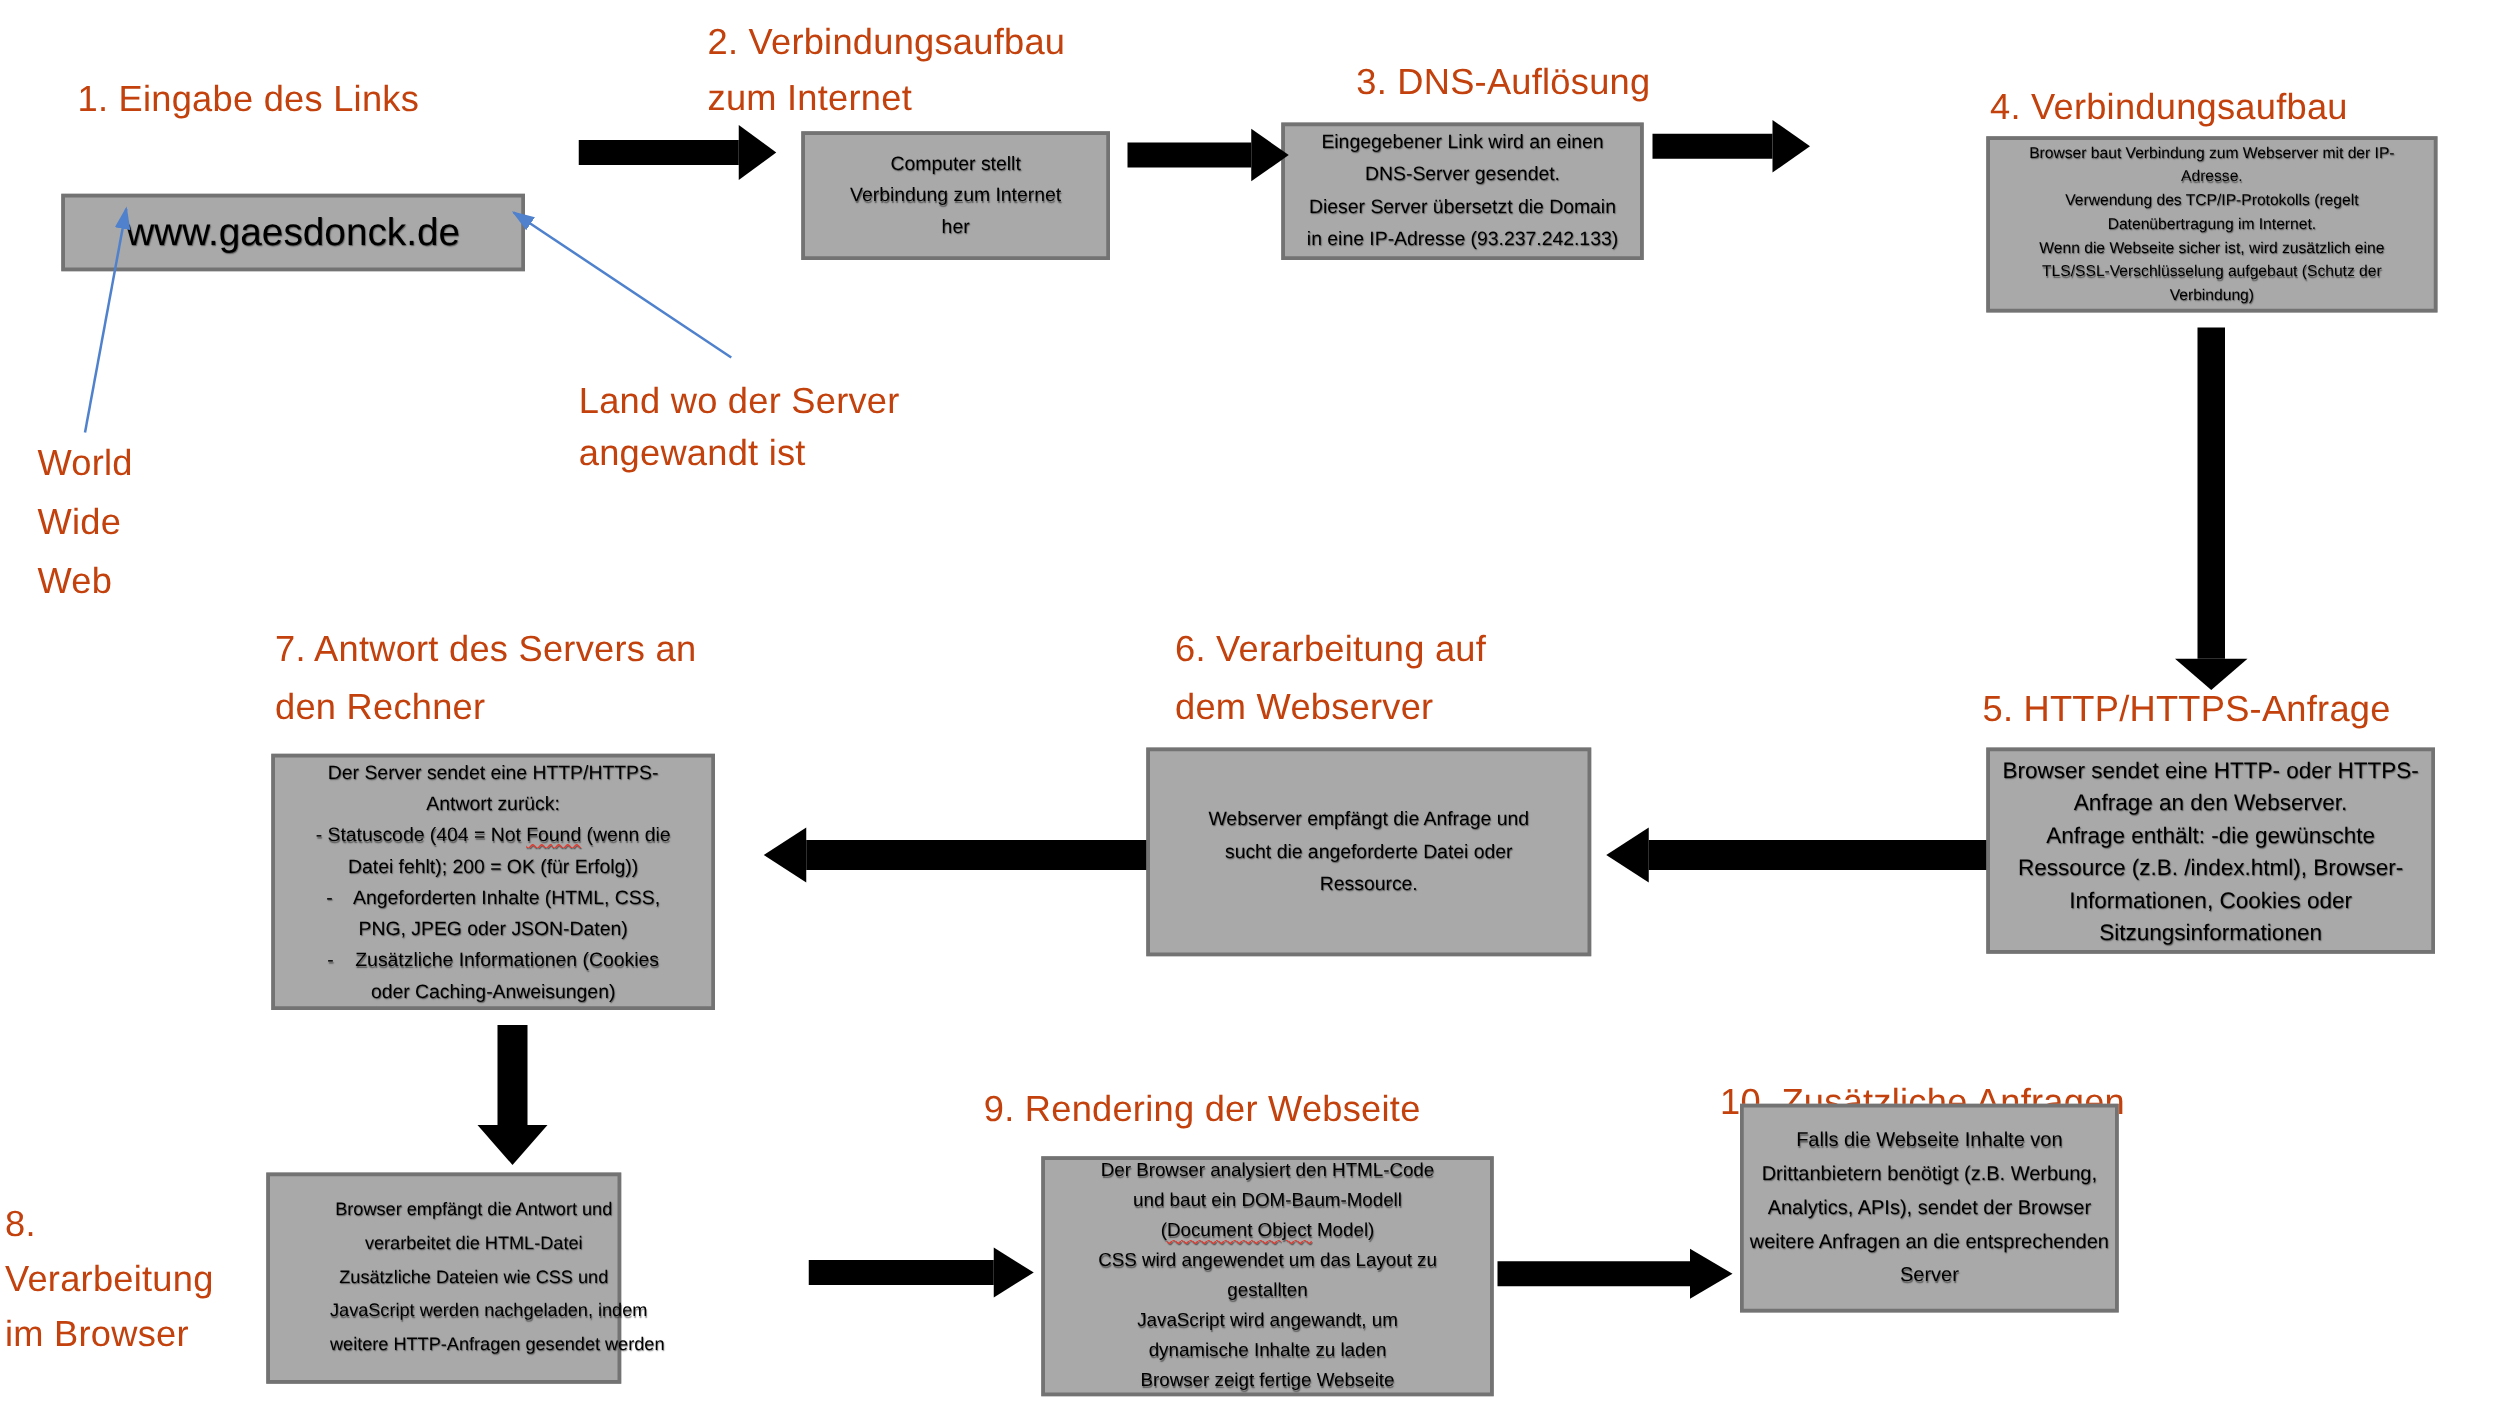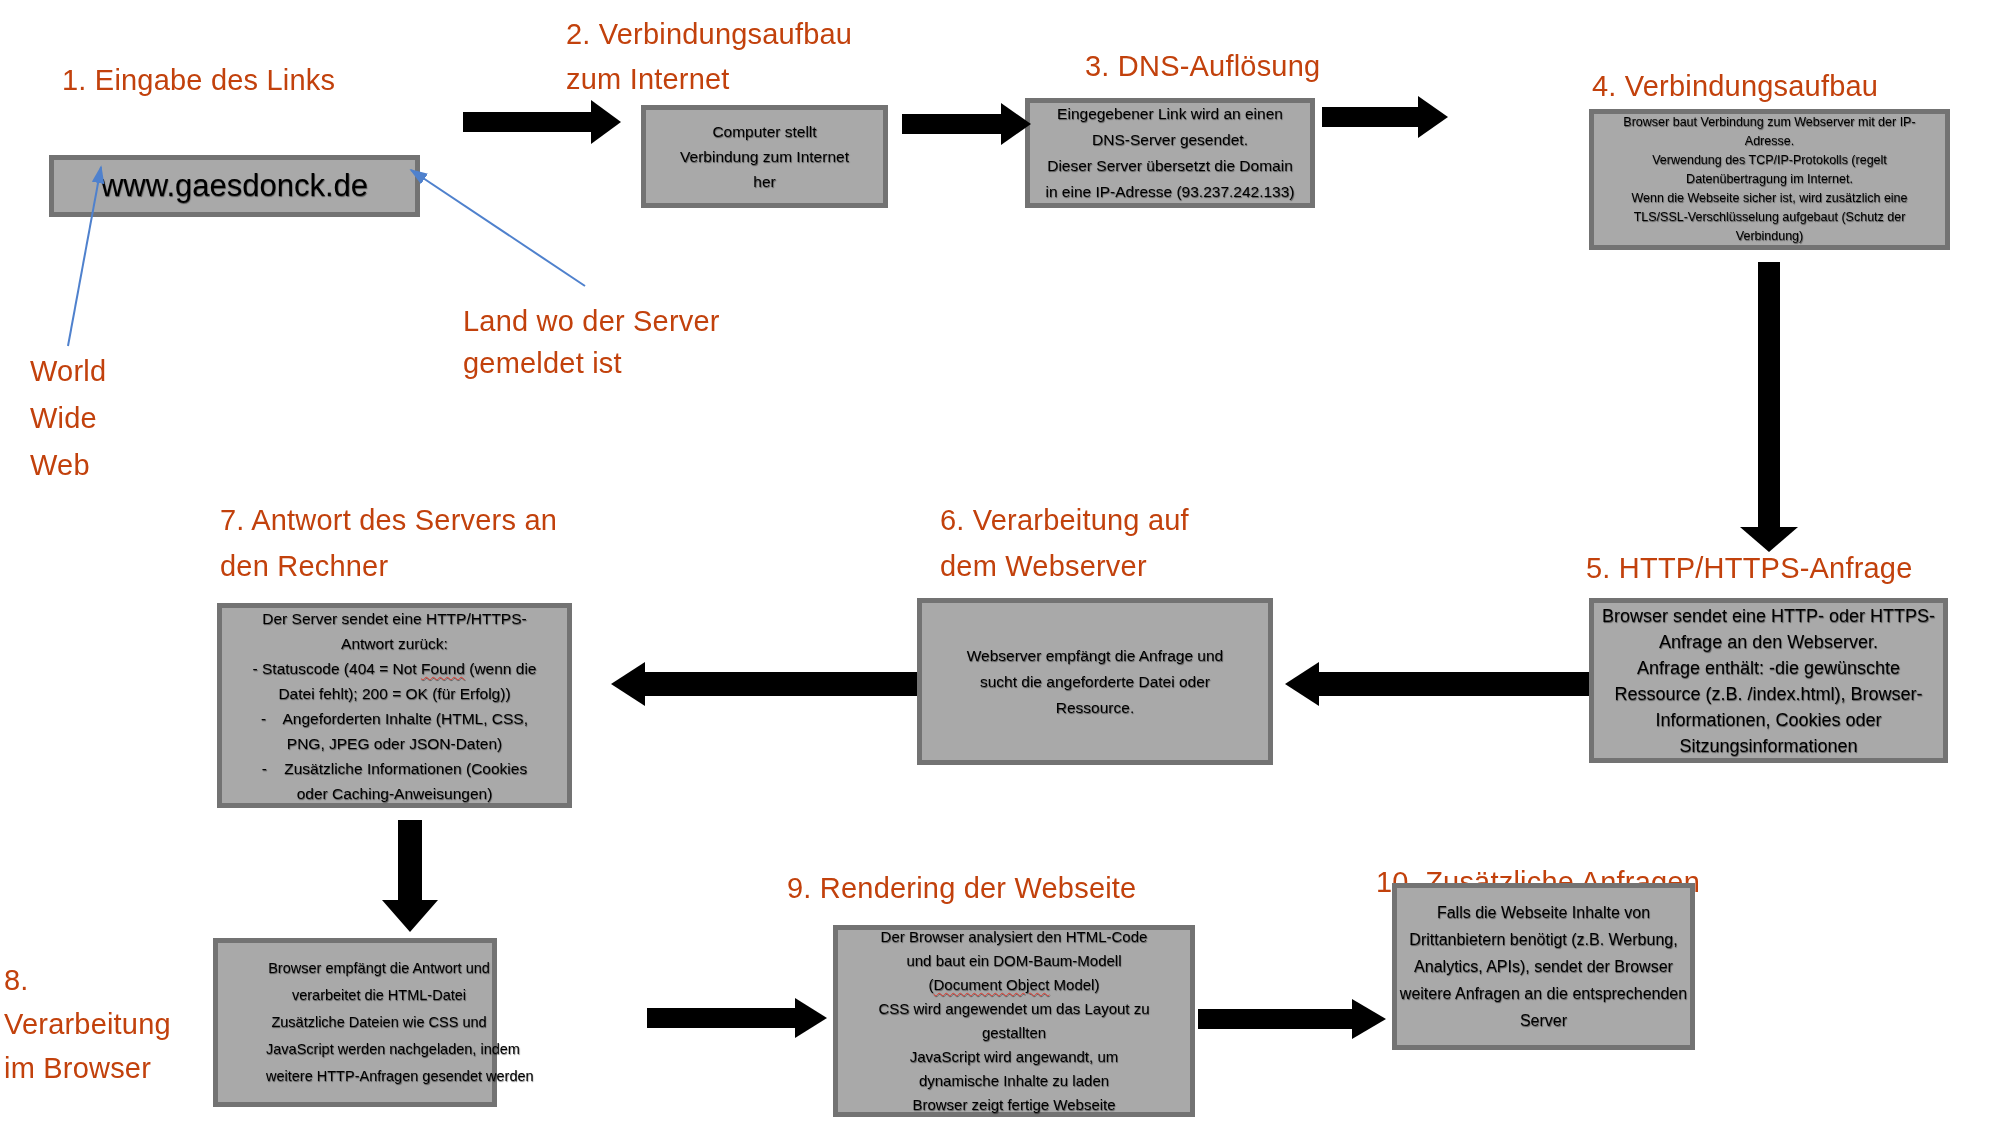--- a/index.html
+++ b/index.html
@@ -15,21 +15,21 @@
     color:#c2410c;
     font-size:29px;
     line-height:45px;
     white-space:pre;
     letter-spacing:0.2px;
   }
   .gbox{
     position:absolute;
     box-sizing:border-box;
     background:#a9a9a9;
-    border:5px solid #737373;
+    border:3px solid #737373;
     display:flex;
     align-items:center;
     justify-content:center;
     color:#000000;
     text-shadow:0.6px 1px 1px rgba(0,0,0,0.5);
   }
   .btxt{
     width:100%;
     text-align:center;
     white-space:pre;
@@ -63,21 +63,21 @@
   <div class="ttl" style="left:4px;top:958px;line-height:44px;">8.
 Verarbeitung
 im Browser</div>
   <div class="ttl" style="left:787px;top:866px;">9. Rendering der Webseite</div>
   <div class="ttl" style="left:1376px;top:860px;">10. Zusätzliche Anfragen</div>
 
   <div class="ttl" style="left:30px;top:348px;line-height:47px;">World
 Wide
 Web</div>
   <div class="ttl" style="left:463px;top:300px;line-height:42px;">Land wo der Server
-gemeldet ist</div>
+angewandt ist</div>
 
   <div class="gbox" style="left:49px;top:111px;width:371px;height:62px;font-size:31px;margin-top:44px;">
     <div class="btxt">www.gaesdonck.de</div>
   </div>
 
   <div class="gbox" style="left:641px;top:105px;width:247px;height:103px;font-size:15.5px;line-height:25px;">
     <div class="btxt">Computer stellt
 Verbindung zum Internet
 her</div>
   </div>

